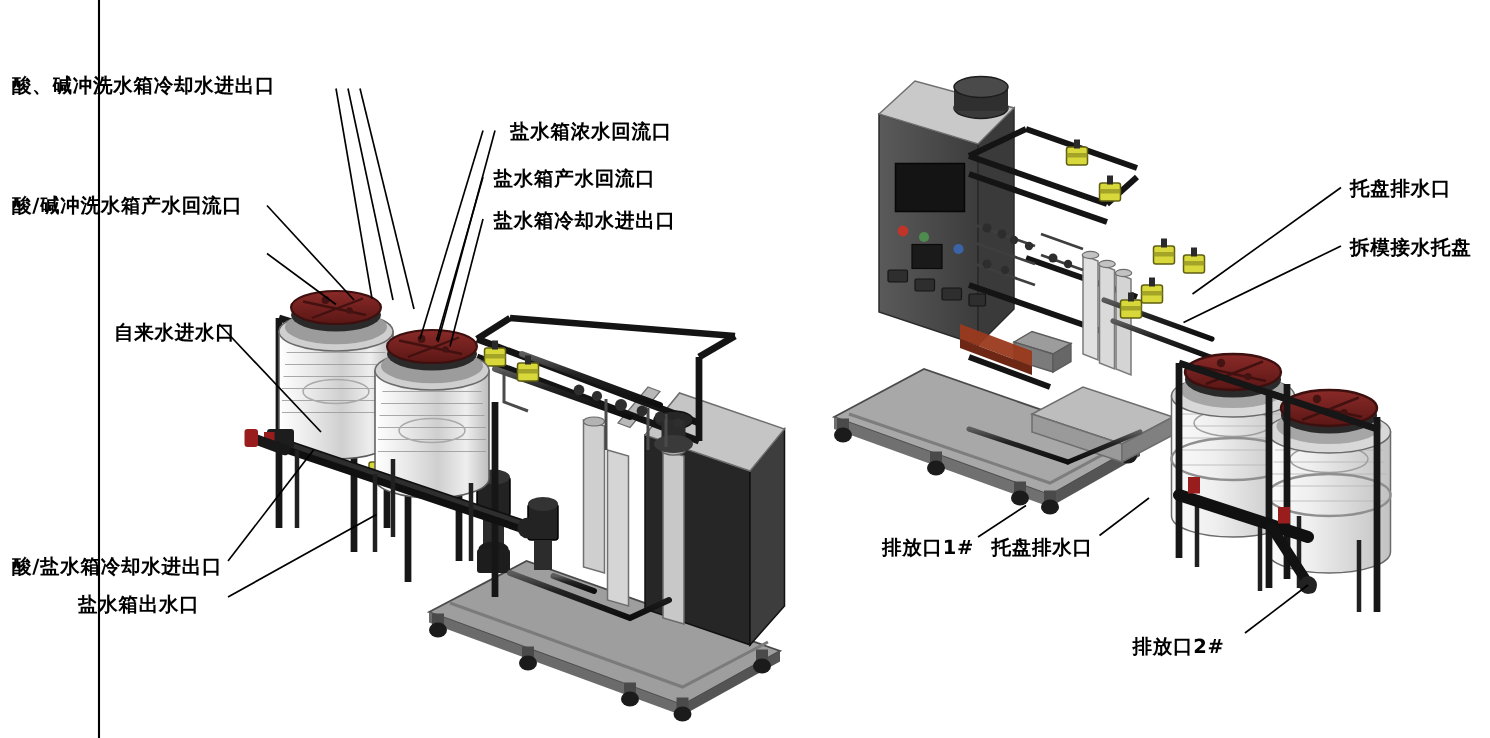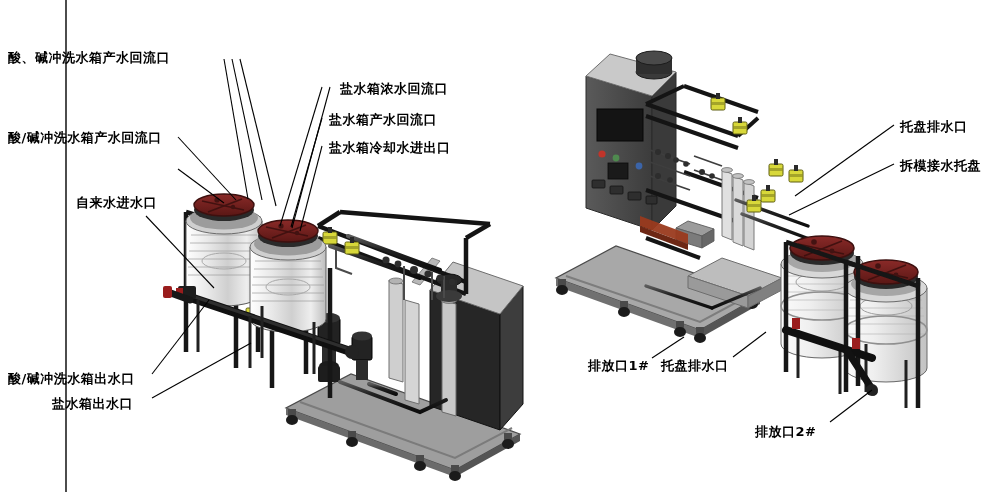--- a/index.html
+++ b/index.html
@@ -421,24 +421,24 @@
 
       <path d="M894,125 L795,196"></path>
       <path d="M894,164 L789,215"></path>
 
       <path d="M652,358 L684,337"></path>
       <path d="M733,357 L766,332"></path>
       <path d="M830,422 L872,390"></path>
     </g>
   </svg>
 
-  <div class="lbl" style="left:8px;top:51px;">酸、碱冲洗水箱产水回流口</div>
+  <div class="lbl" style="left:8px;top:51px;">酸、碱冲洗水箱冷却水进出口</div>
   <div class="lbl" style="left:8px;top:131px;">酸/碱冲洗水箱产水回流口</div>
-  <div class="lbl" style="left:76px;top:196px;text-align:right;">自来水进水口</div>
-  <div class="lbl" style="left:8px;top:372px;">酸/碱冲洗水箱出水口</div>
+  <div class="lbl" style="left:76px;top:216px;text-align:right;">自来水进水口</div>
+  <div class="lbl" style="left:8px;top:372px;">酸/盐水箱冷却水进出口</div>
   <div class="lbl" style="left:52px;top:397px;">盐水箱出水口</div>
 
   <div class="lbl" style="left:329px;top:82px;margin-left:11px;">盐水箱浓水回流口</div>
   <div class="lbl" style="left:329px;top:113px;">盐水箱产水回流口</div>
   <div class="lbl" style="left:329px;top:141px;">盐水箱冷却水进出口</div>
 
   <div class="lbl" style="left:900px;top:120px;">托盘排水口</div>
   <div class="lbl" style="left:900px;top:159px;">拆模接水托盘</div>
 
   <div class="lbl" style="left:588px;top:359px;">排放口1#</div>

